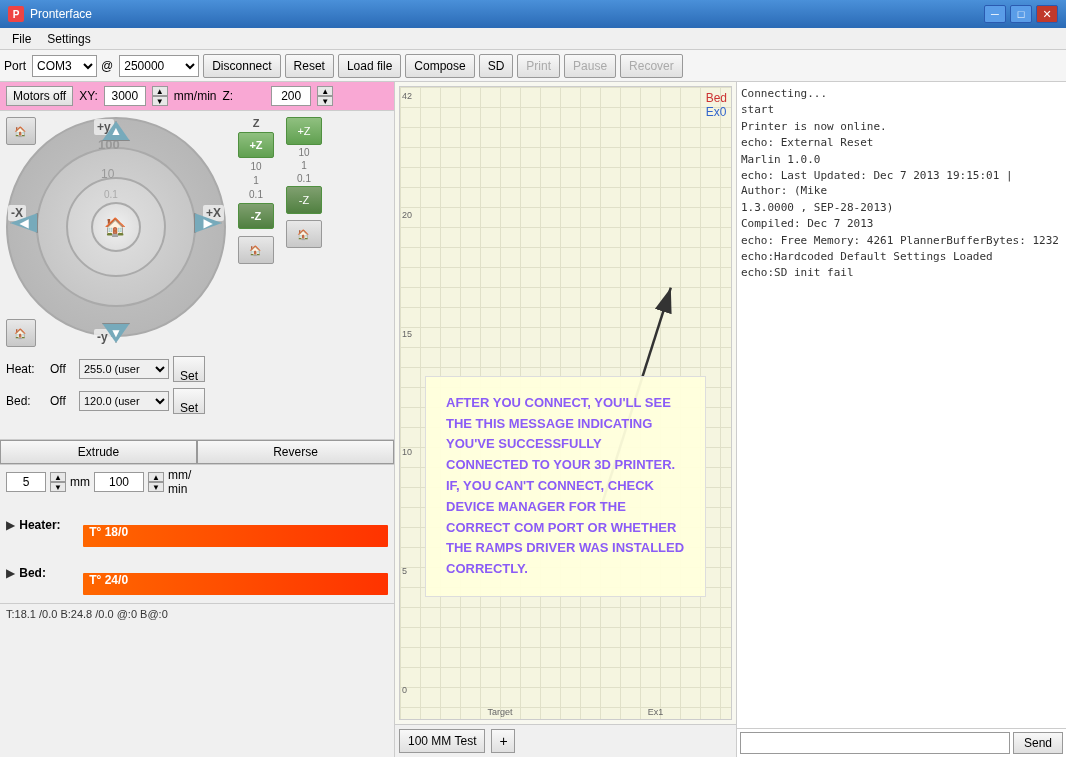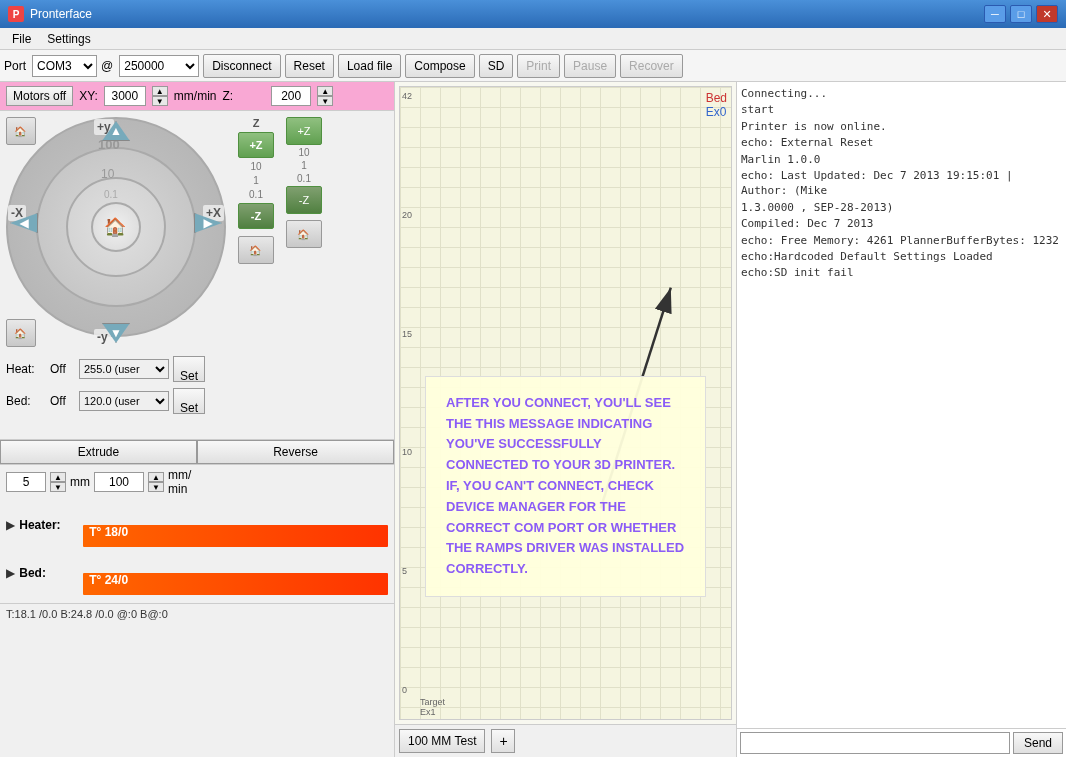--- a/index.html
+++ b/index.html
@@ -474,21 +474,20 @@
     .y-tick { font-size: 9px; color: #666; }
 
     
     .graph-x-labels {
       position: absolute;
       bottom: 2px;
       left: 20px;
       right: 0;
       display: flex;
       justify-content: space-around;
-      flex-direction: column;
     }
     .x-tick { font-size: 9px; color: #666; }
   </style>
 </head>
 <body>
 
 <div class="title-bar">
   <div class="title-bar-left">
     <div class="title-bar-icon">P</div>
     <span>Pronterface</span>

